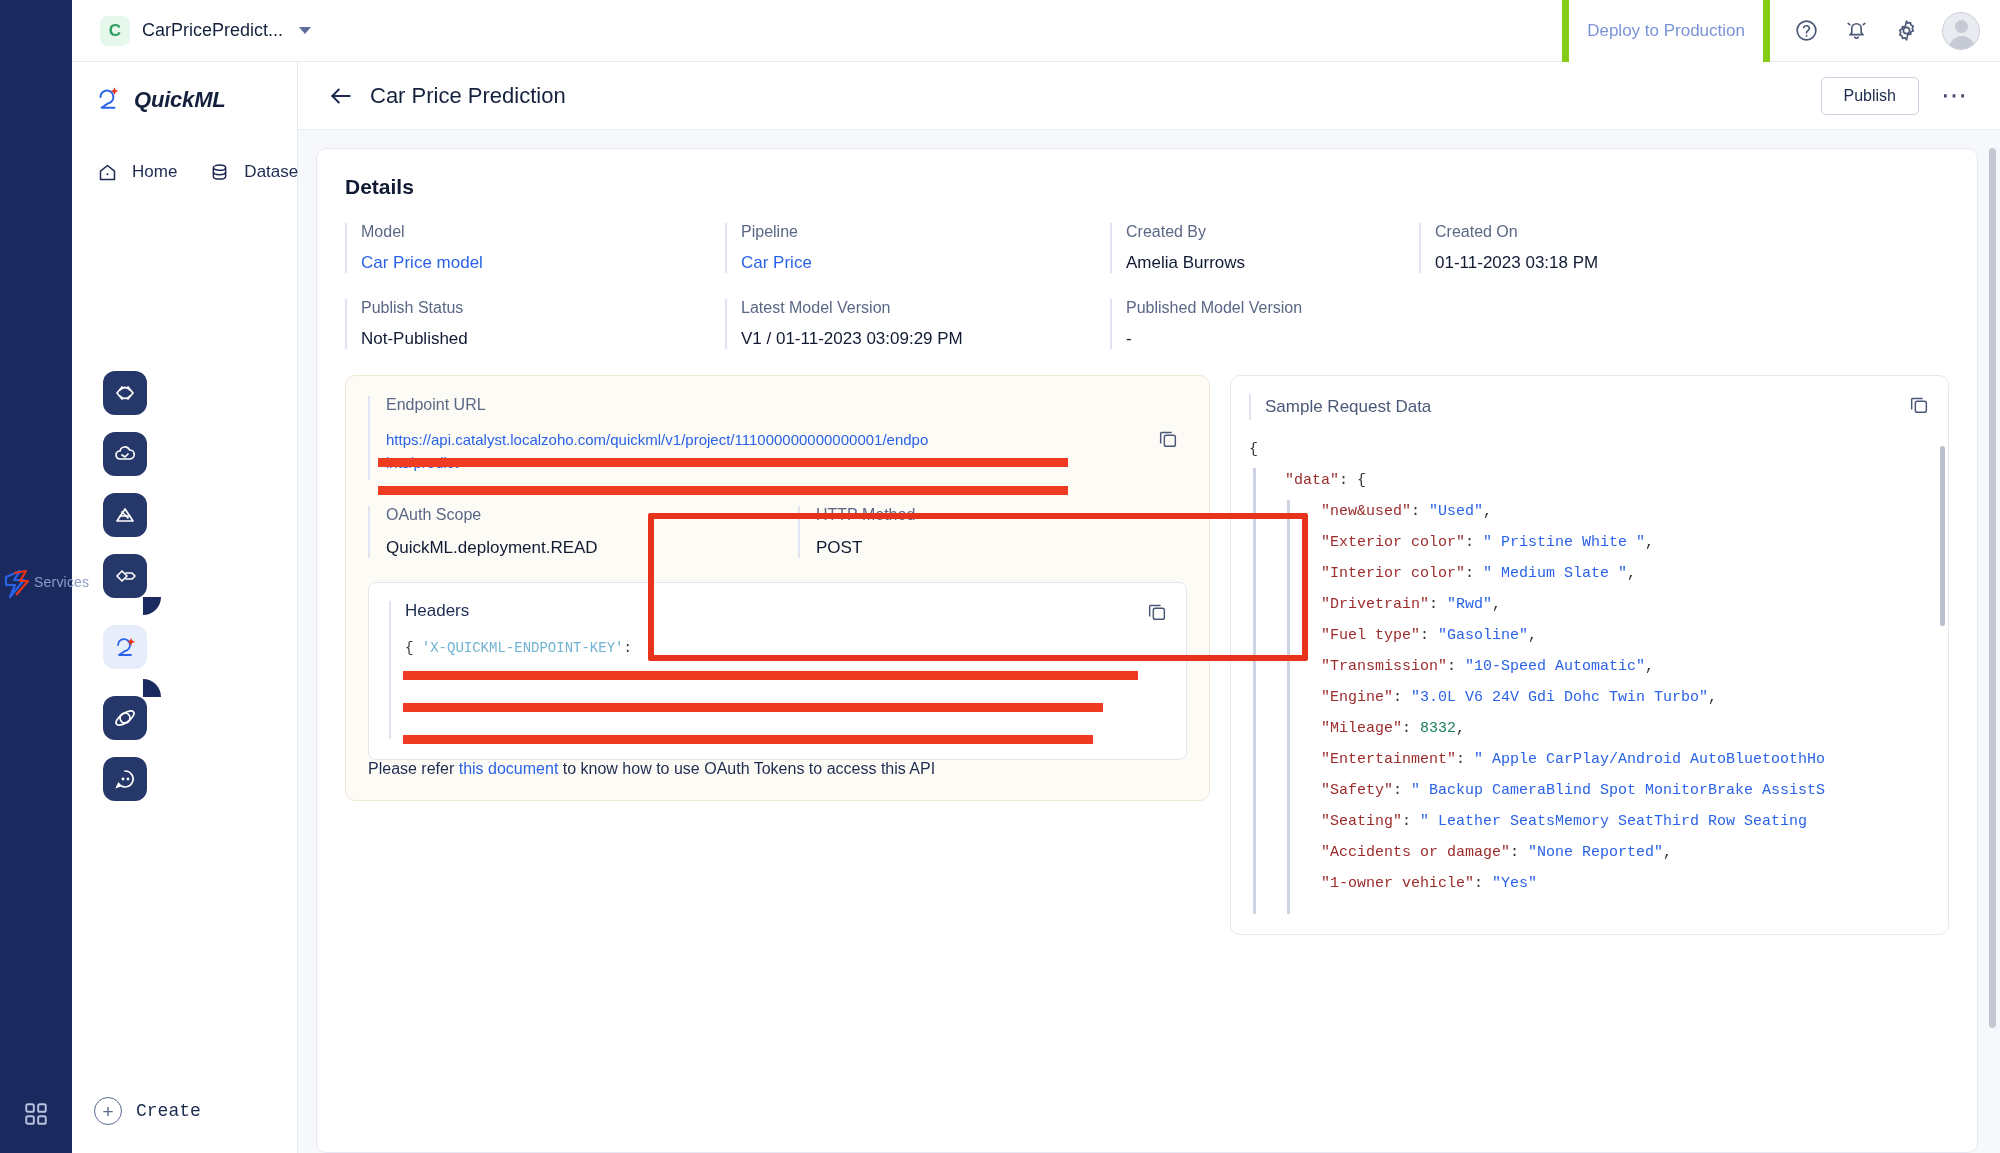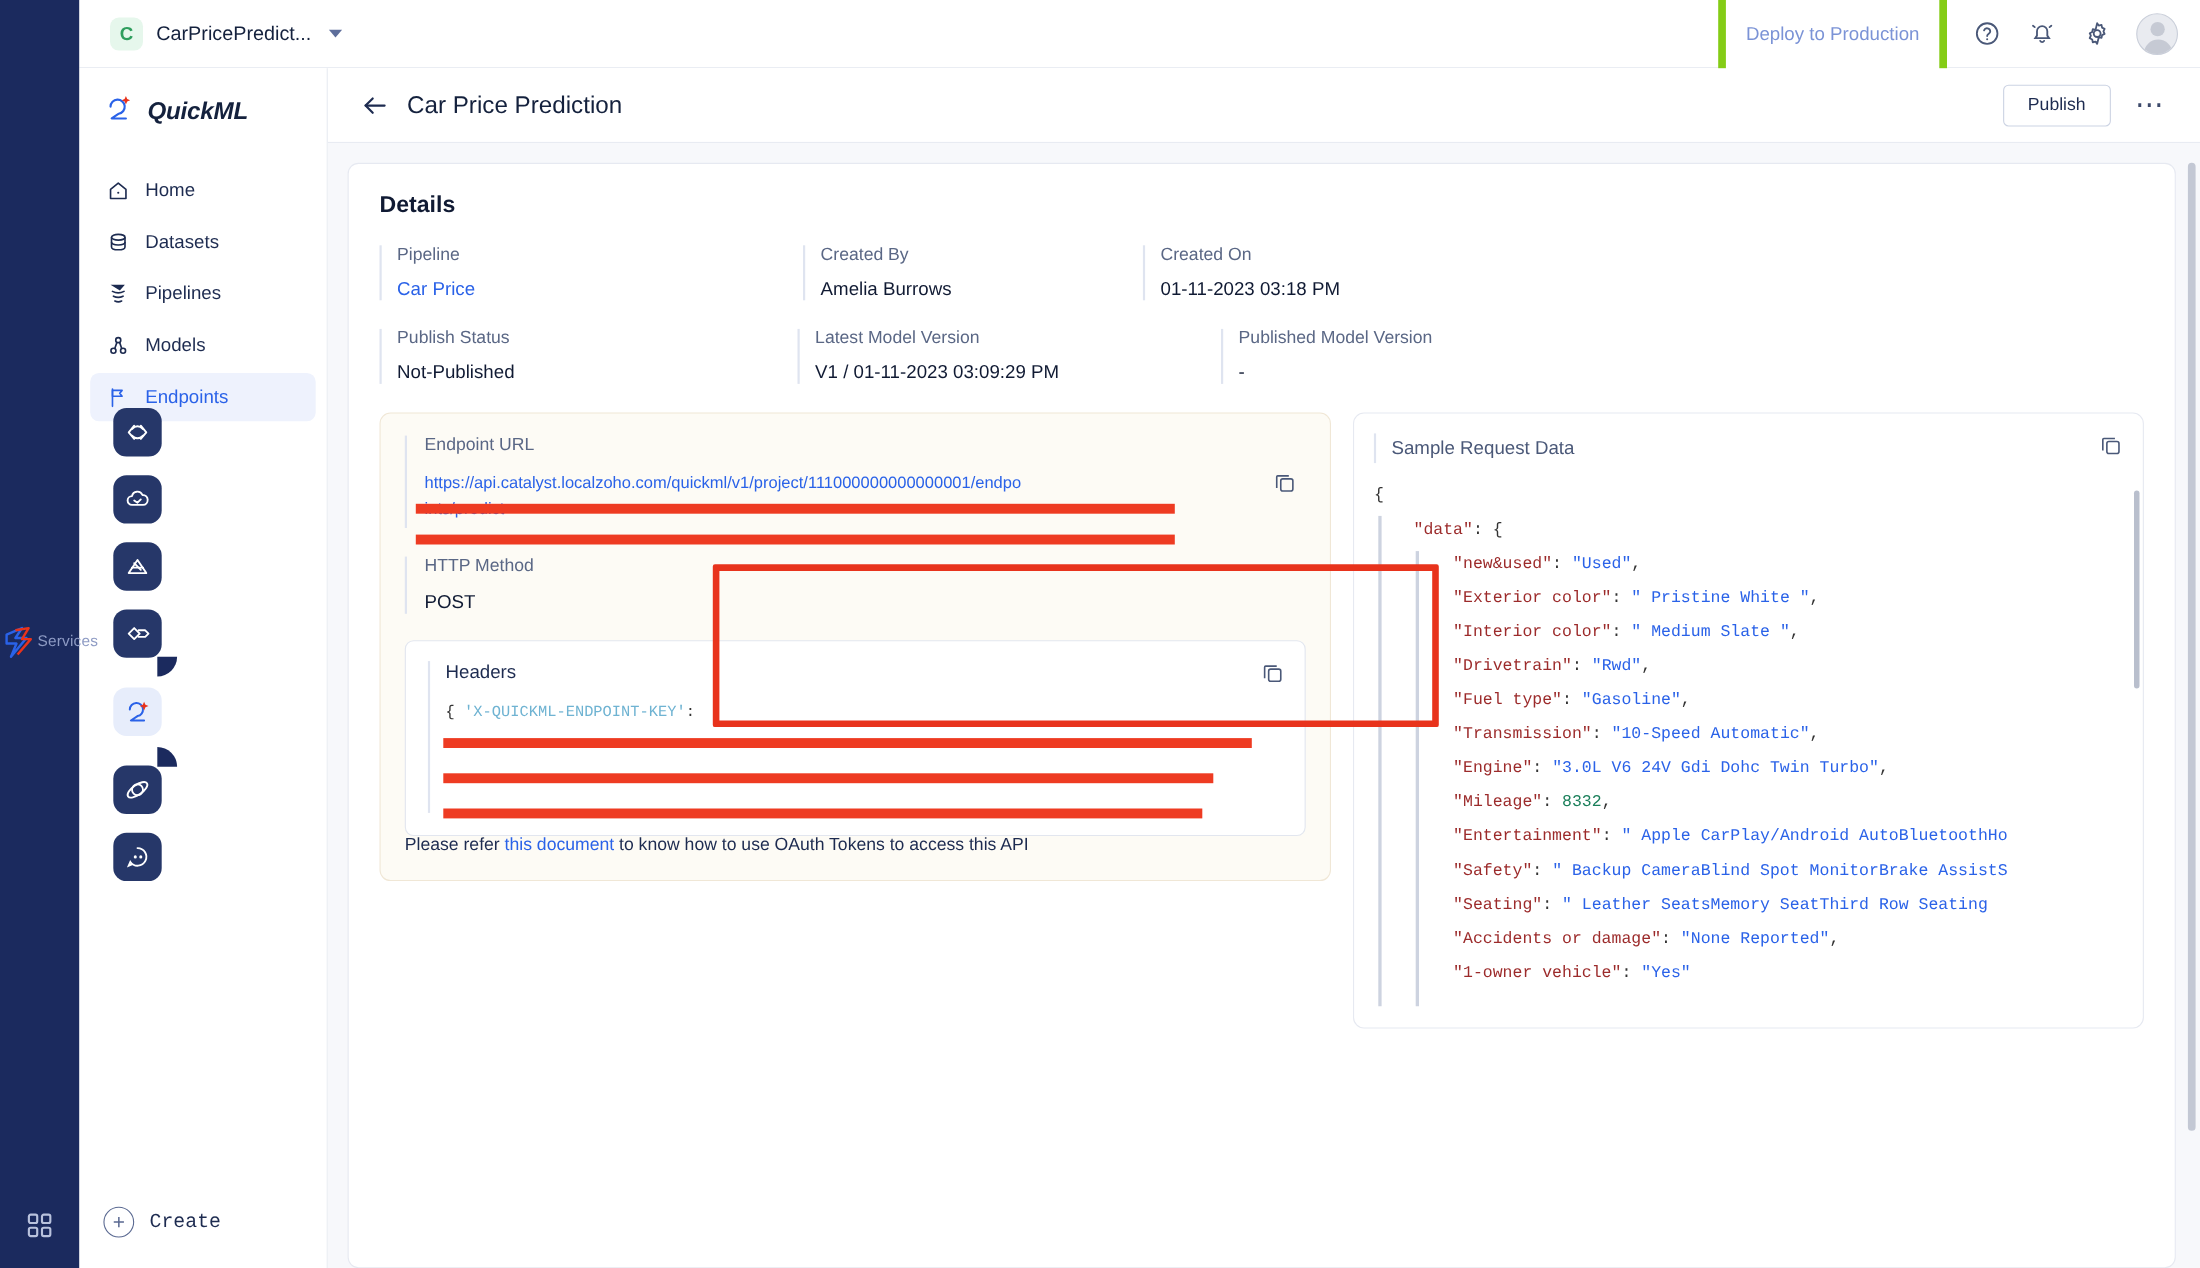--- a/index.html
+++ b/index.html
@@ -81,21 +81,21 @@
   .body { flex: 1; display: flex; min-height: 0; }
 
   
   .side {
     width: 226px; background: #fff; border-right: 1px solid #e8ebf2;
     flex-shrink: 0; display: flex; flex-direction: column; padding-top: 22px;
     position: relative;
   }
   .brand { display: flex; align-items: center; gap: 12px; padding: 0 22px; margin-bottom: 34px; }
   .brand-text { font-size: 22px; font-weight: 700; color: #14213d; letter-spacing: -.2px; font-style: italic;}
-  .nav { display: flex; flex-direction: column; gap: 3px; padding: 0 10px; }
+  .nav { display: flex; flex-direction: row; gap: 3px; padding: 0 10px; }
   .nav-item {
     display: flex; align-items: center; gap: 14px;
     padding: 11px 14px; border-radius: 8px; cursor: pointer;
     font-size: 17px; color: #1d2b50;
   }
   .nav-item.active { background: #eef2fd; color: #2a62e8; }
   .nav-icon { width: 22px; height: 22px; display:flex;align-items:center;justify-content:center;}
   .side-bottom { margin-top: auto; padding: 0 22px 28px; }
   .create { display:flex; align-items:center; gap: 14px; cursor: pointer; }
   .create-circle {
@@ -394,20 +394,24 @@
             <div class="dots">⋯</div>
           </div>
         </div>
 
         <div class="scroll-area">
           <div class="card">
 
             <div class="details-title">Details</div>
 
             <div class="detail-row">
+              <div class="detail-cell" style="width:380px">
+                <div class="detail-label">Model</div>
+                <div class="detail-value link">Car Price model</div>
+              </div>
               <div class="detail-cell" style="width:385px">
                 <div class="detail-label">Pipeline</div>
                 <div class="detail-value link">Car Price</div>
               </div>
               <div class="detail-cell" style="width:309px">
                 <div class="detail-label">Created By</div>
                 <div class="detail-value">Amelia Burrows</div>
               </div>
               <div class="detail-cell">
                 <div class="detail-label">Created On</div>
@@ -443,20 +447,24 @@
                         <rect x="8" y="8" width="12" height="12" rx="2"></rect>
                           <path d="M16 5 H5 a1 1 0 0 0-1 1 v11"></path>
                       </svg>
                     </div>
 
                     <div class="redline" style="left:8px; top:62px; width:690px;"></div>
                     <div class="redline" style="left:8px; top:90px; width:690px;"></div>
                   </div>
 
                   <div class="two-col">
+                    <div class="field" style="width:430px">
+                      <div class="field-label">OAuth Scope</div>
+                      <div class="detail-value">QuickML.deployment.READ</div>
+                    </div>
                     <div class="field">
                       <div class="field-label">HTTP Method</div>
                       <div class="detail-value">POST</div>
                     </div>
                   </div>
 
                   <div class="hdr-card">
                     <div style="border-left:2px solid #dfe4f0;padding-left:14px;">
                       <div class="hdr-title">Headers</div>
                       <div class="hdr-code">

